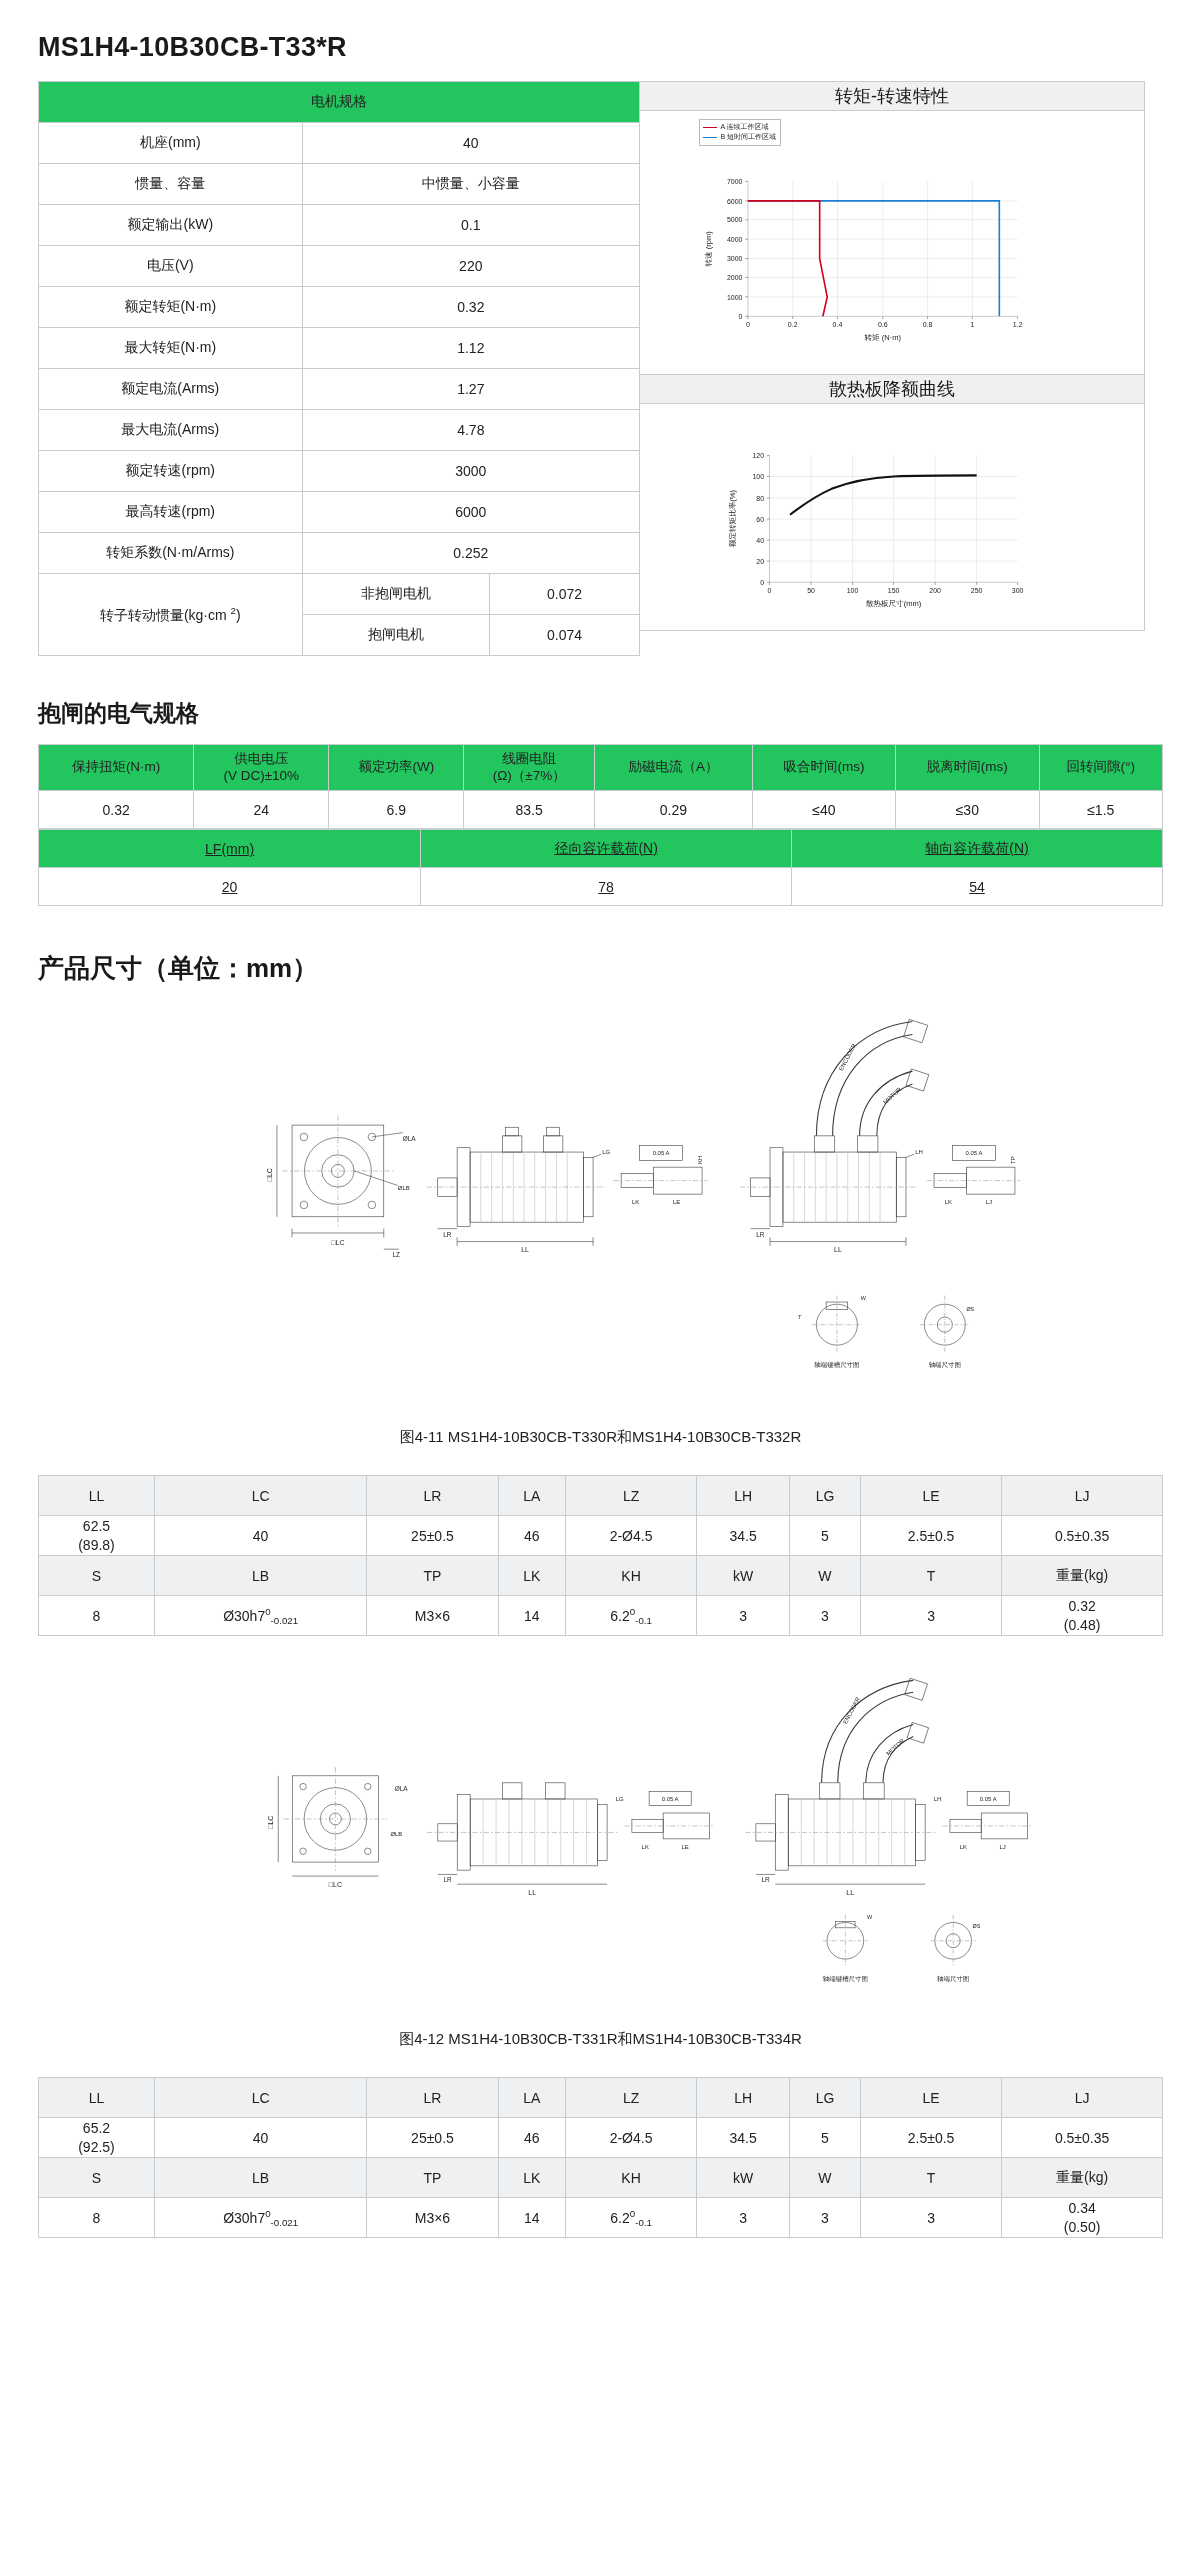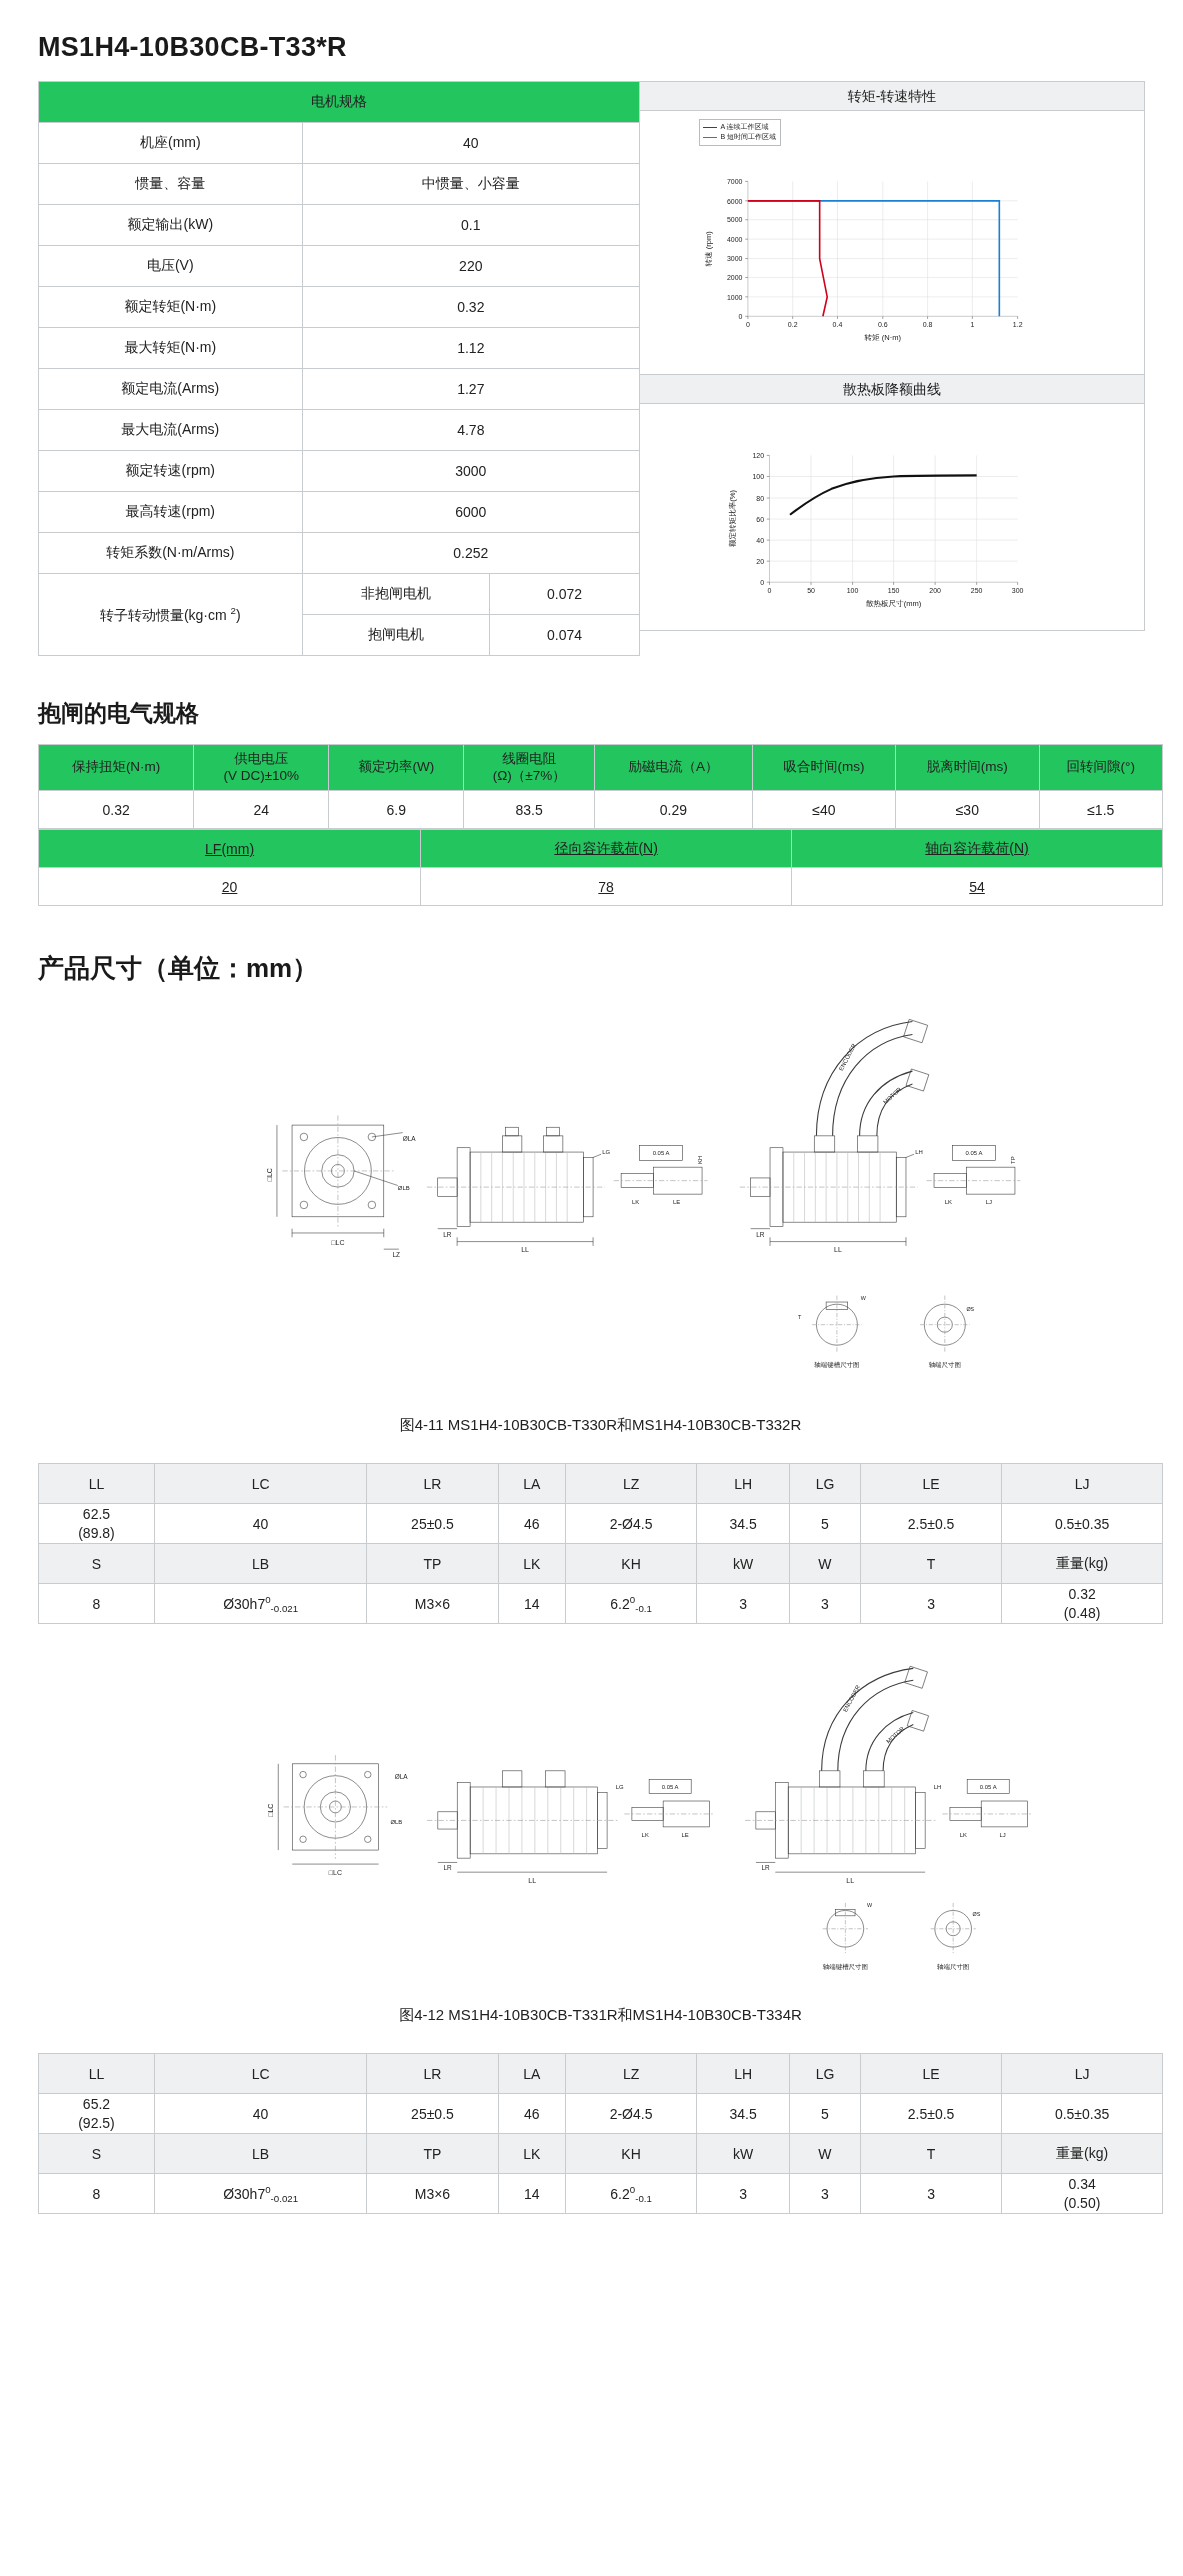--- a/index.html
+++ b/index.html
@@ -39,36 +39,36 @@
 
   
   .spec-wrap { display:flex; width:1108px; }
   .spec-left { width:602px; }
   .spec-right { width:505px; }
   .spec-left table td { height:40px; }
   .spec-left table td.label { width:254px; }
   .spec-left table td.value { }
 
   .chart-box { border:0.5px solid #c9cccf; border-left:none; box-sizing:border-box; }
-  .chart-hdr { background:#eef0f1; text-align:center; font-size:14px; height:28px; line-height:28px; border-bottom:0.5px solid #c9cccf; }
+  .chart-hdr { background:#eef0f1; text-align:center; font-size:18px; height:28px; line-height:28px; border-bottom:0.5px solid #c9cccf; }
   .chart-body { position:relative; }
 
   .legend { position:absolute; left:59px; top:7.6px; font-size:7px; line-height:10.3px; color:#222;
             border:0.5px solid #b9bcbf; background:#fff; padding:2.2px 4.3px 2.2px 3.2px; }
   .legend div { display:flex; align-items:center; white-space:nowrap; }
   .legend i { display:inline-block; width:14px; height:0; border-top:1.6px solid #d0021b; margin-right:3.2px; }
   .legend .blue i { border-top-color:#1b7fd4; }
 
   
   .brake-table td { height:37px; }
   .brake-table .hdr { height:45px; font-size:13.5px; line-height:1.25; }
   .load-table td { height:37px;text-decoration:underline; }
 
   
-  .fig-caption { text-align:center; font-size:15px; margin:5px 0 0 0; color:#222; }
+  .fig-caption { text-align:center; font-size:15px; margin:17px 0 0 0; color:#222; }
   .draw-area { width:1108px; height:410px; position:relative; }
   .draw-area.second { height:345px; }
 
   .dim-table td { height:39px; }
   .dim-table .hdr { background:#eef0f1; }
   .sub { font-size:9.7px; vertical-align:sub; }
   .sup { font-size:9.7px; vertical-align:super; }
   .two-line { line-height:1.35;margin-top:40px; }
 
   .svgwrap { display:block; }

